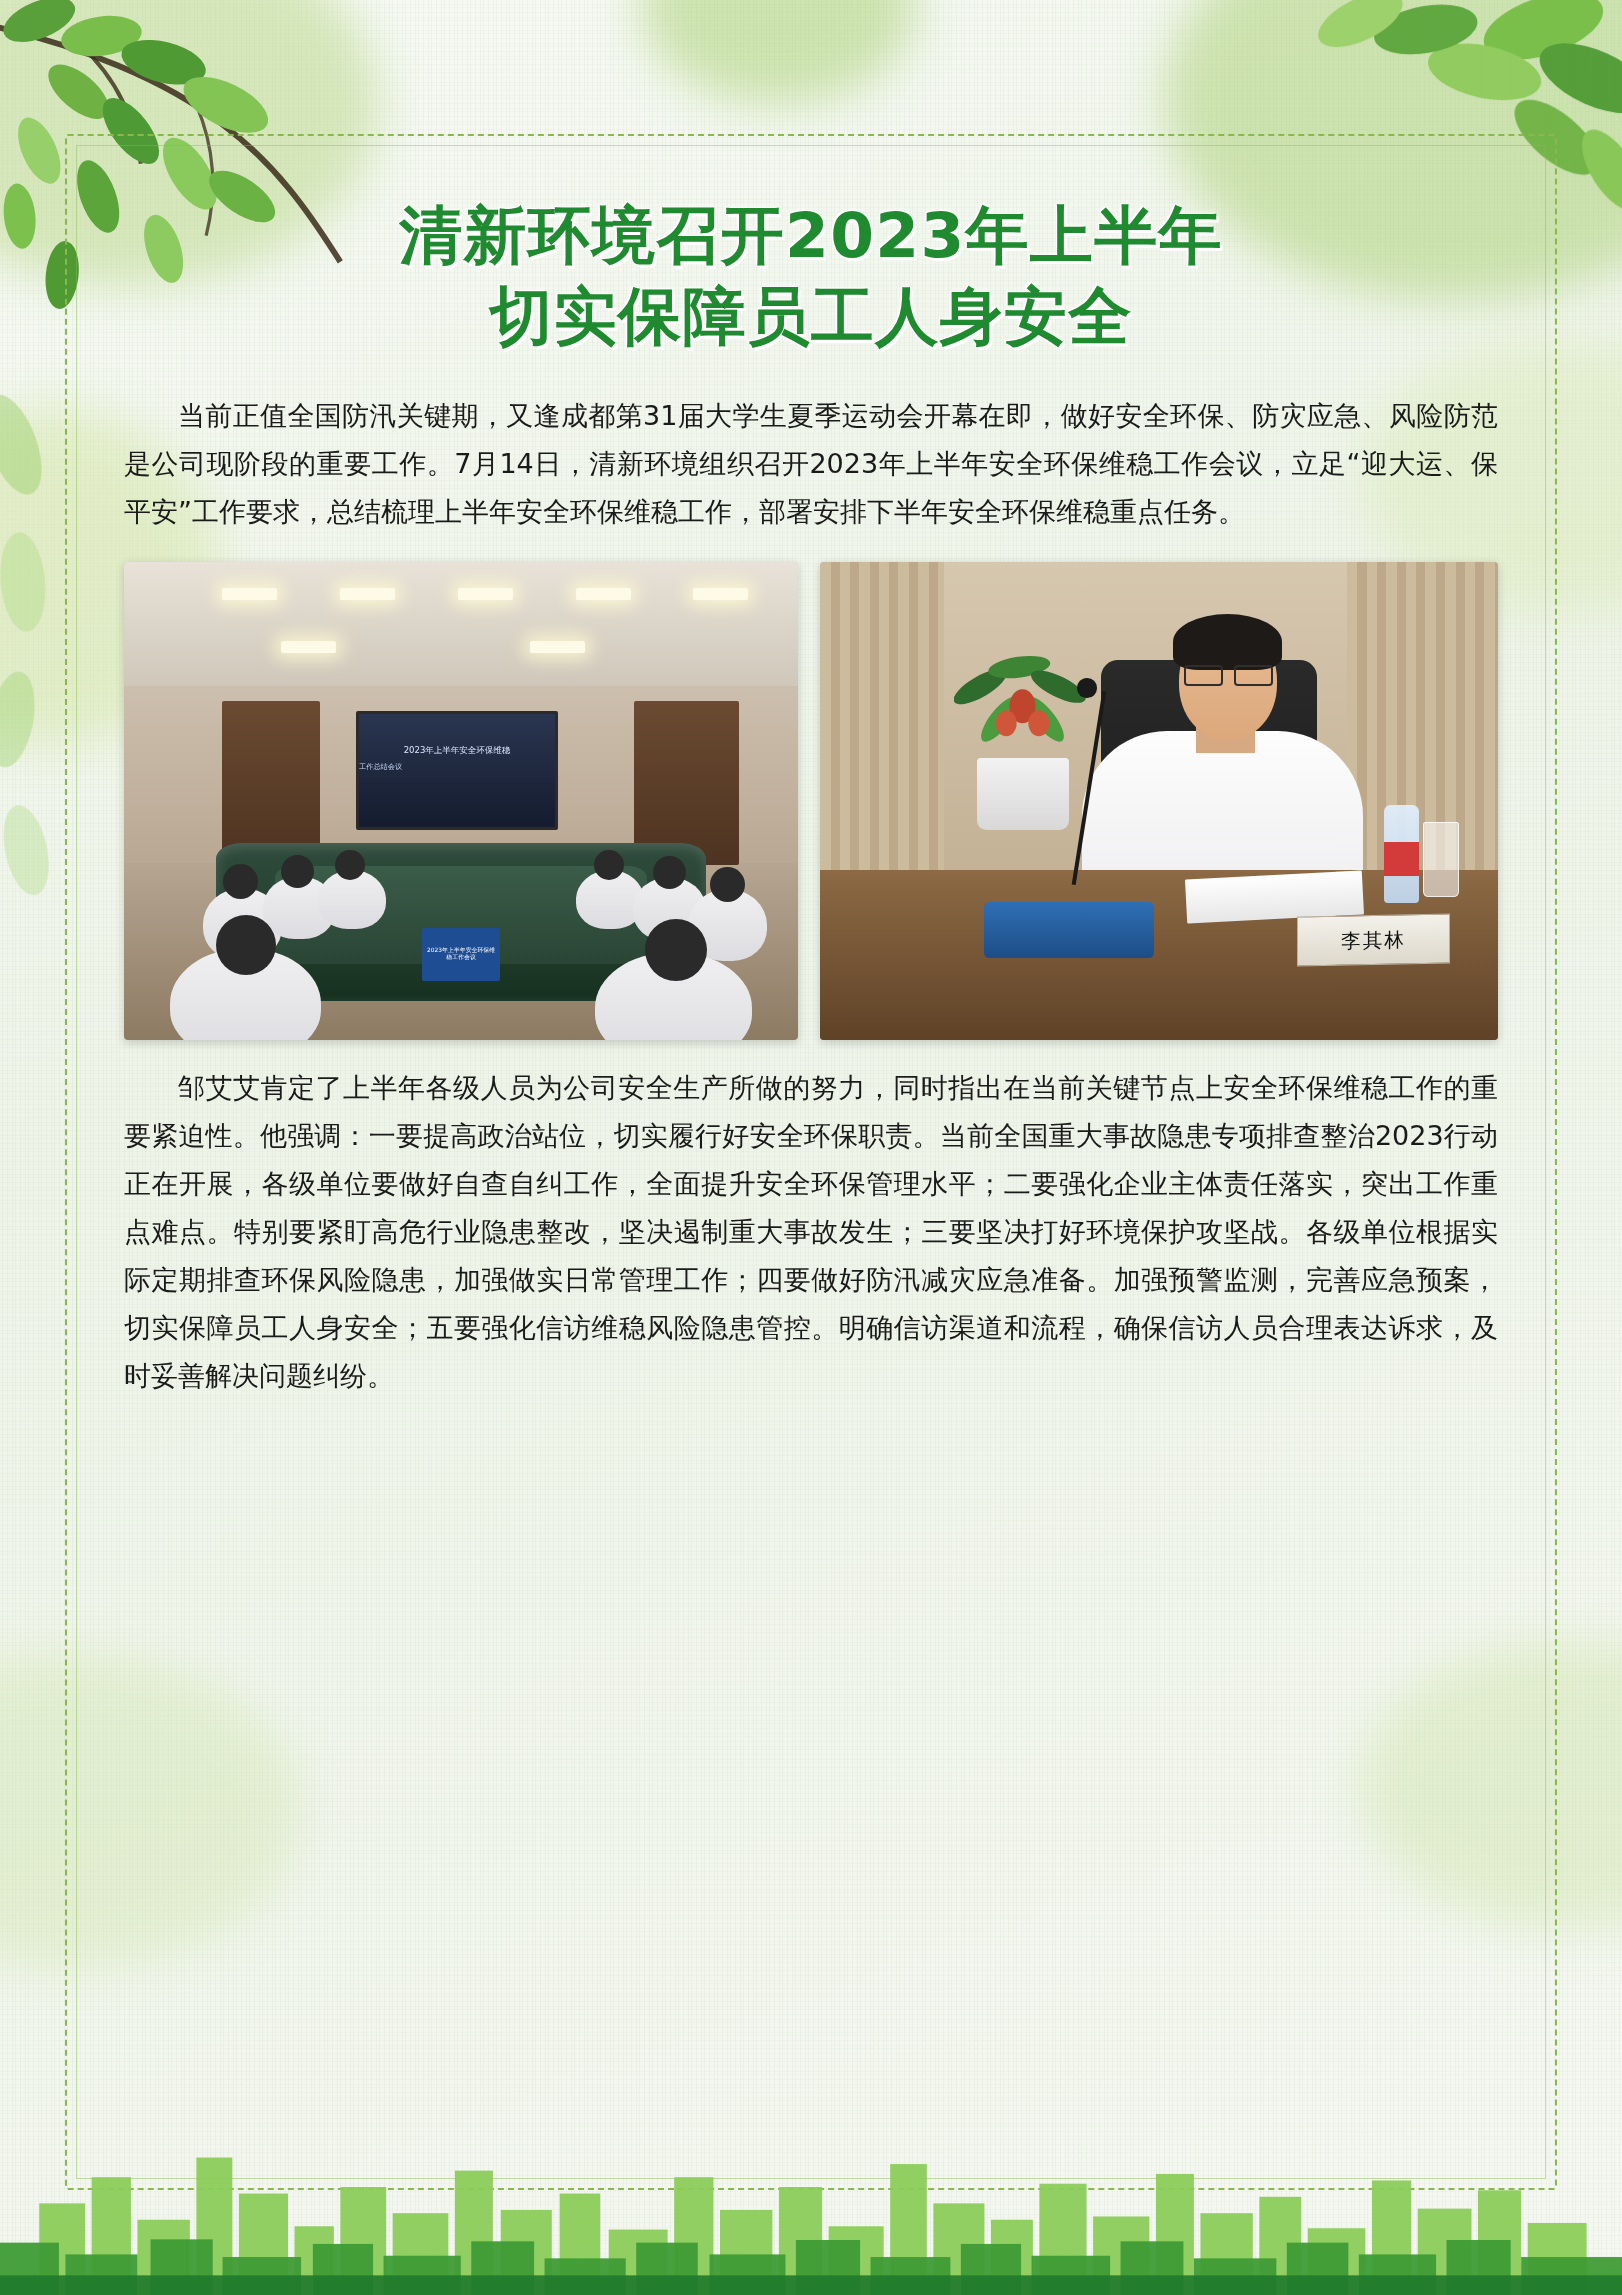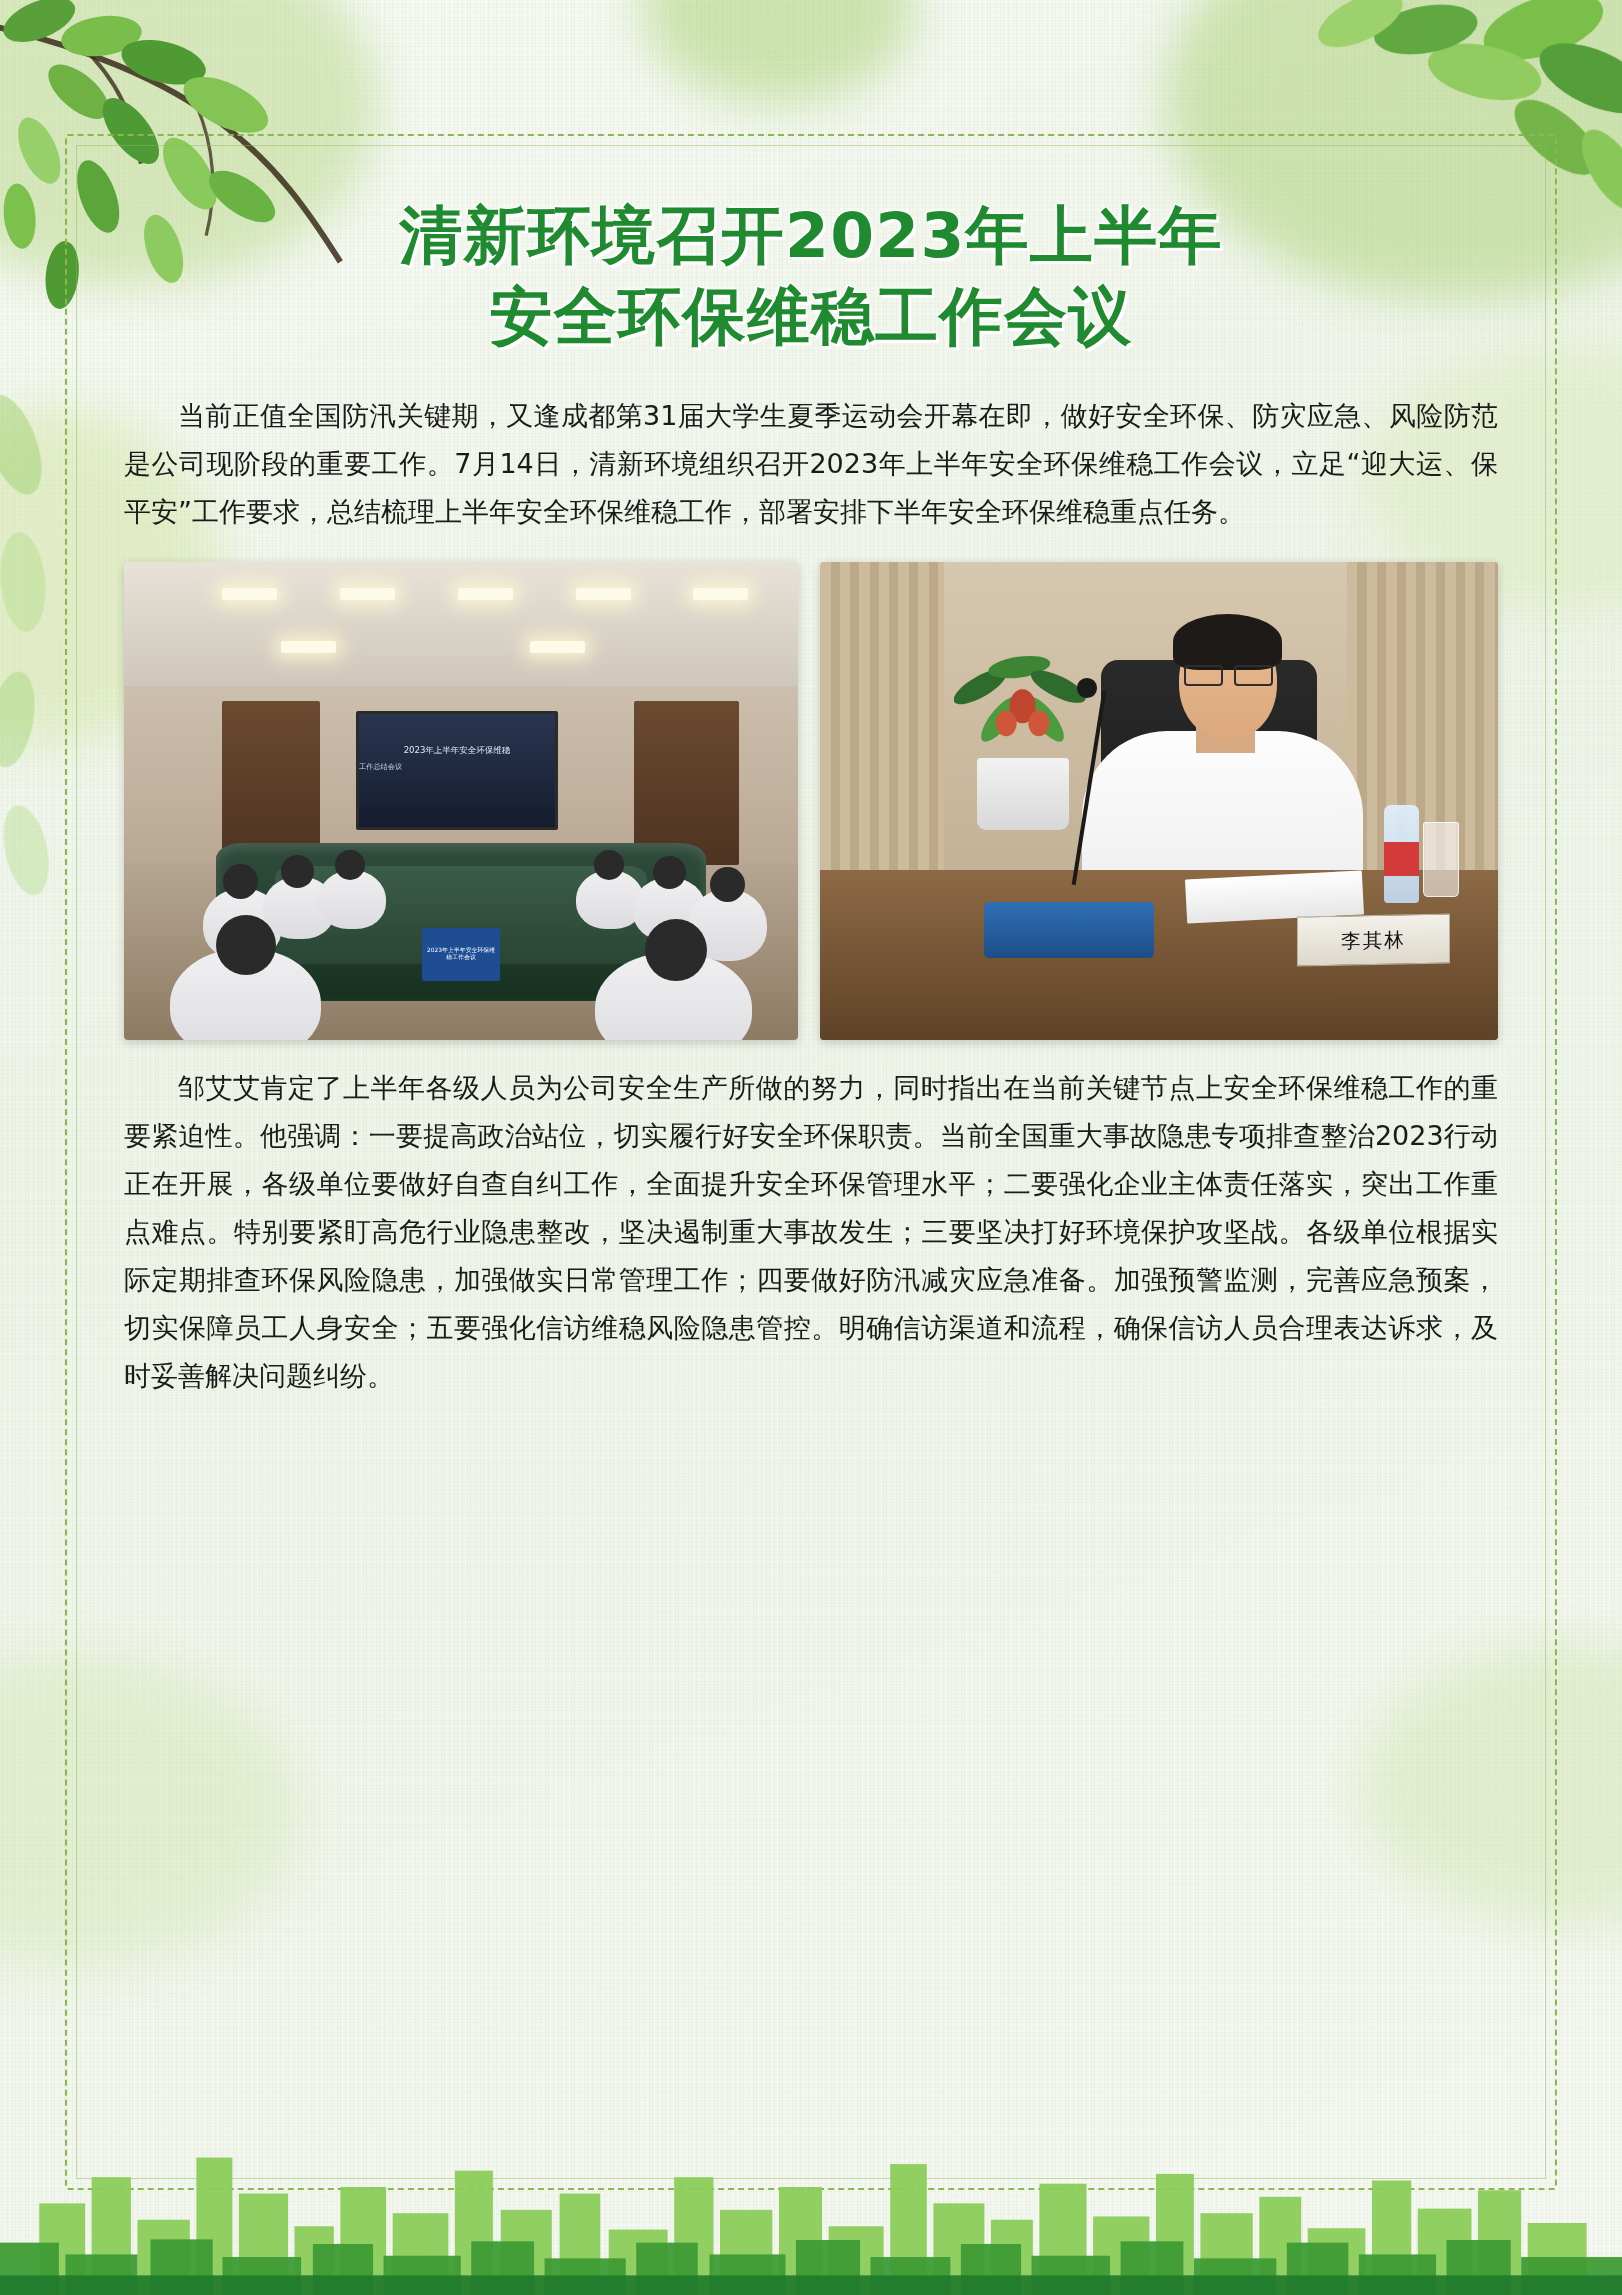--- a/index.html
+++ b/index.html
@@ -324,21 +324,21 @@
   </svg>
 
   <div class="frame">
     <div class="frame-inner"></div>
   </div>
 
   <div class="content">
 
     <div class="title">
       <span class="line">清新环境召开2023年上半年</span>
-      <span class="line">安全环保维稳工作会议</span>
+      <span class="line">切实保障员工人身安全</span>
     </div>
 
     <p class="para">当前正值全国防汛关键期，又逢成都第31届大学生夏季运动会开幕在即，做好安全环保、防灾应急、风险防范是公司现阶段的重要工作。7月14日，清新环境组织召开2023年上半年安全环保维稳工作会议，立足“迎大运、保平安”工作要求，总结梳理上半年安全环保维稳工作，部署安排下半年安全环保维稳重点任务。</p>
 
     <div class="photos">
 
       <div class="photo left">
         <div class="room">
           <div class="ceiling"></div>
           <div class="ceil-light" style="left:98px; top:26px;"></div>

